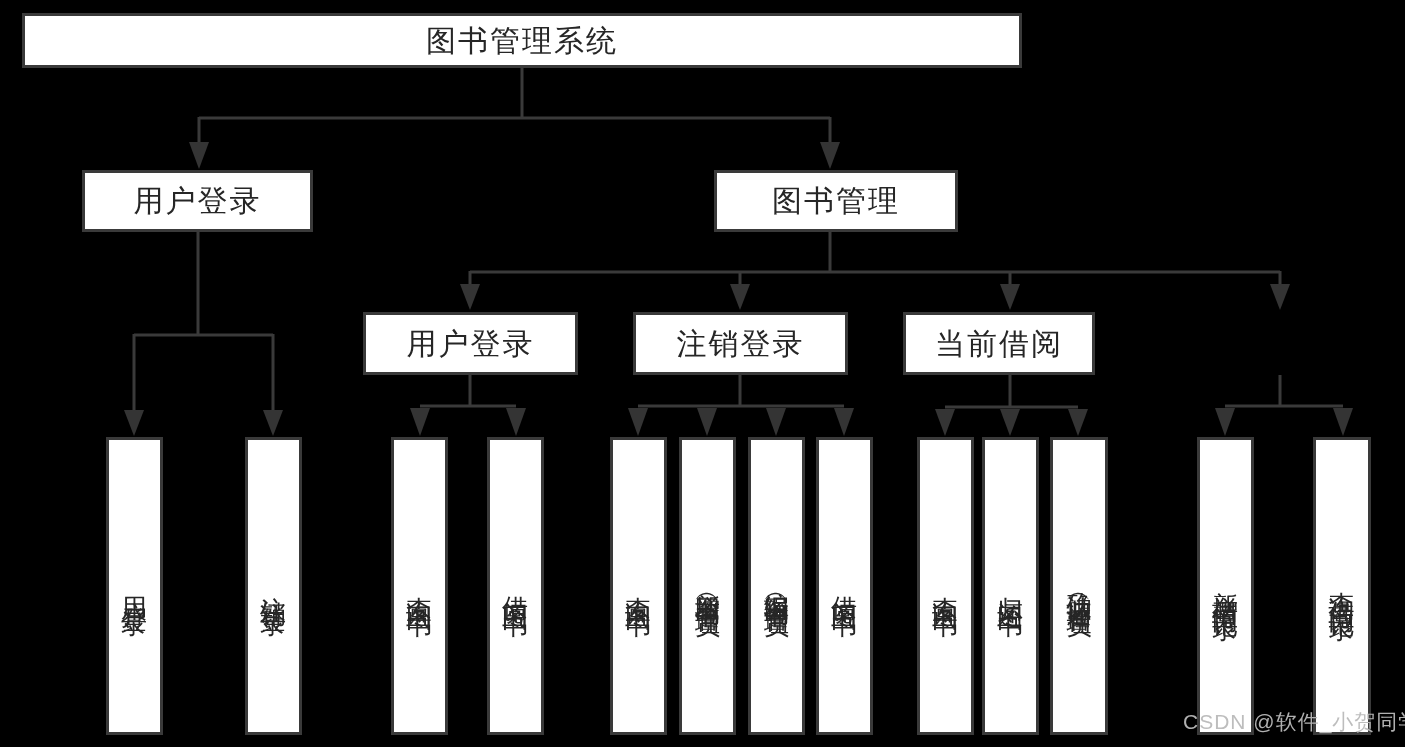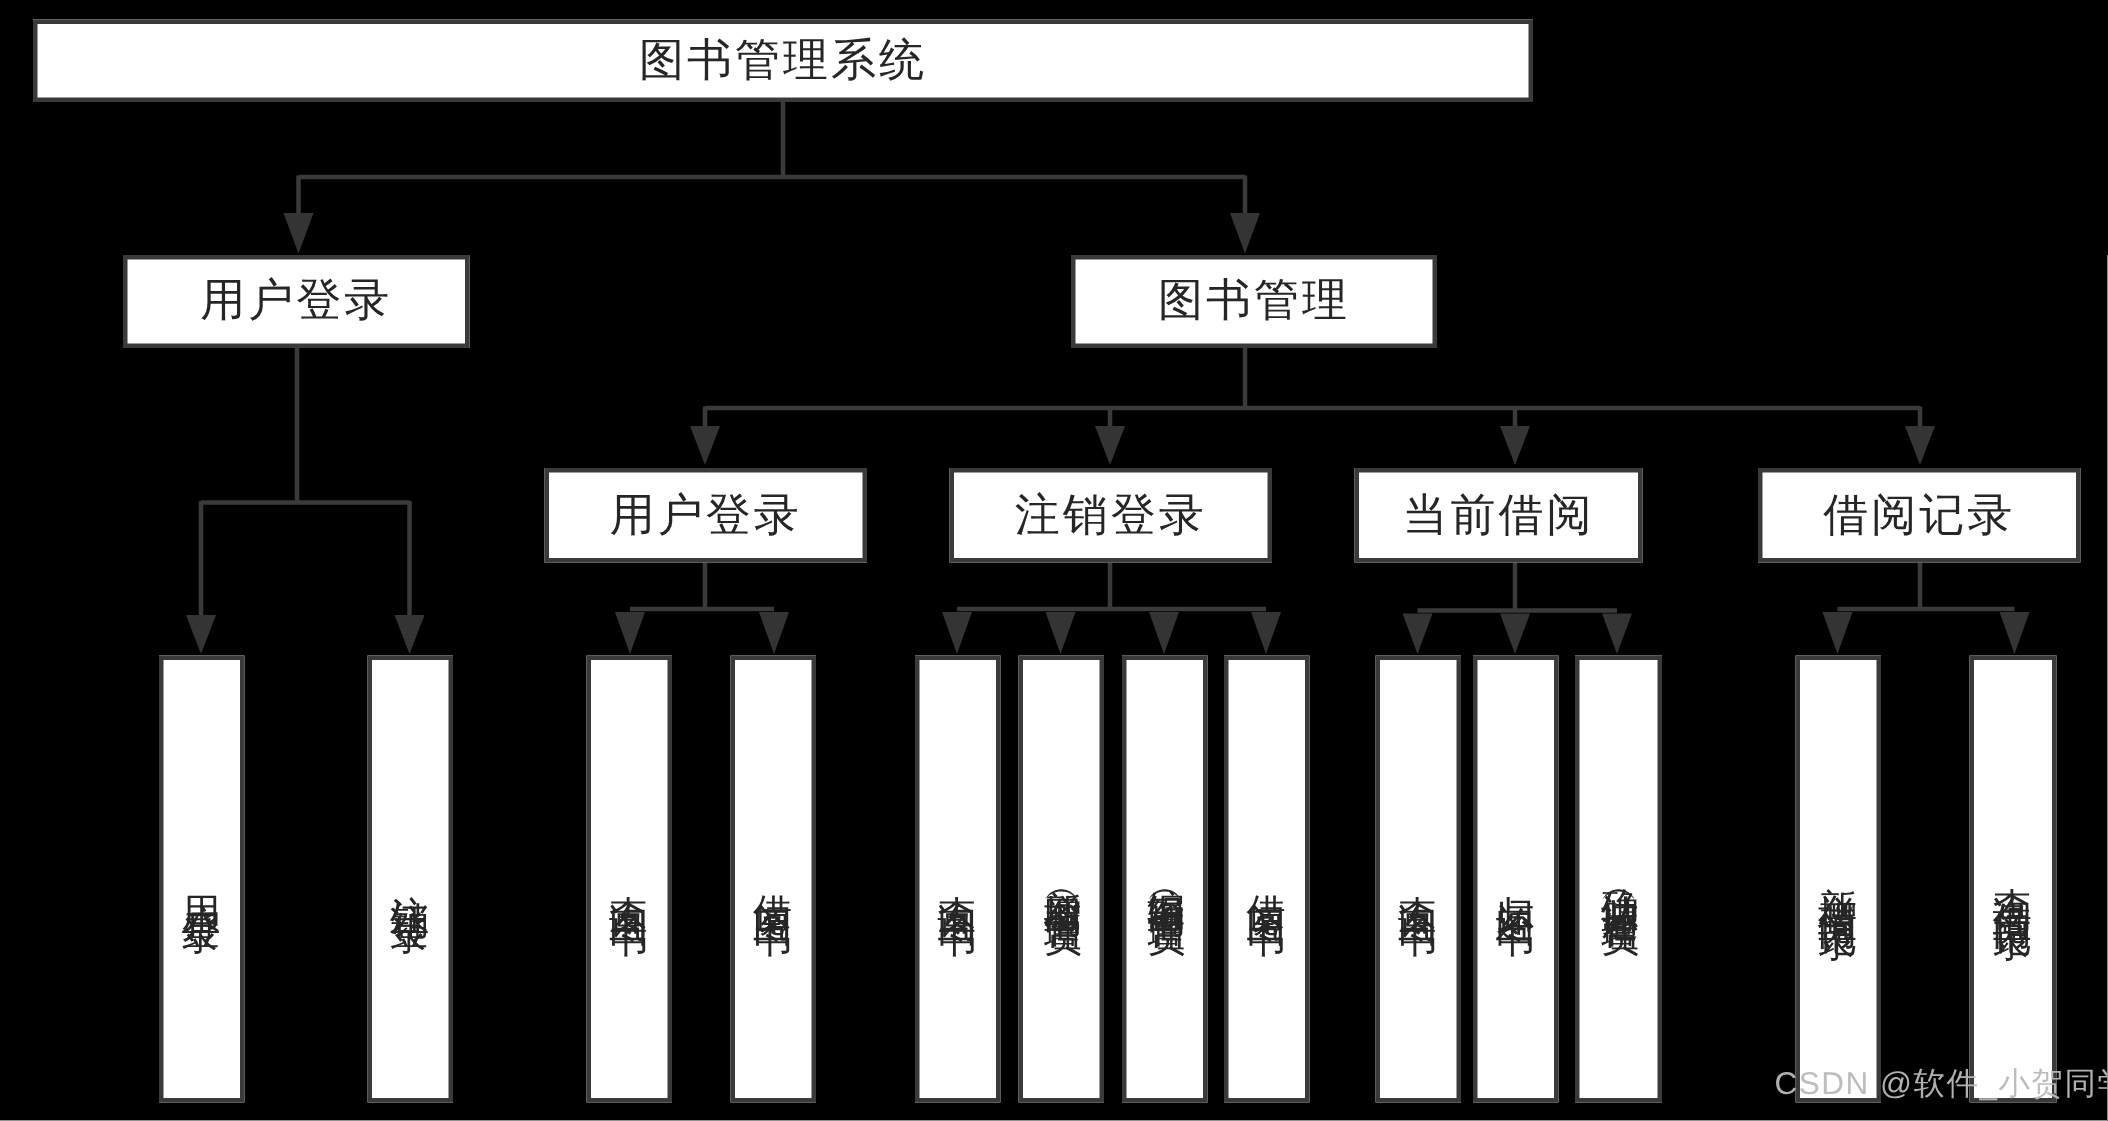--- a/index.html
+++ b/index.html
@@ -101,23 +101,20 @@
 
   <div class="box h" style="left:363px;top:312px;width:215px;height:63px">
     <span>用户登录</span>
   </div>
   <div class="box h" style="left:633px;top:312px;width:215px;height:63px">
     <span>注销登录</span>
   </div>
   <div class="box h" style="left:903px;top:312px;width:192px;height:63px">
     <span>当前借阅</span>
   </div>
-  <div class="box h" style="left:1172px;top:312px;width:215px;height:63px">
-    <span>借阅记录</span>
-  </div>
 
   <div class="box v" style="left:106px;top:437px;width:57px;height:298px">
     <span>用户登录</span>
   </div>
   <div class="box v" style="left:245px;top:437px;width:57px;height:298px">
     <span>注销登录</span>
   </div>
 
   <div class="box v" style="left:391px;top:437px;width:57px;height:298px">
     <span>查询图书</span>

